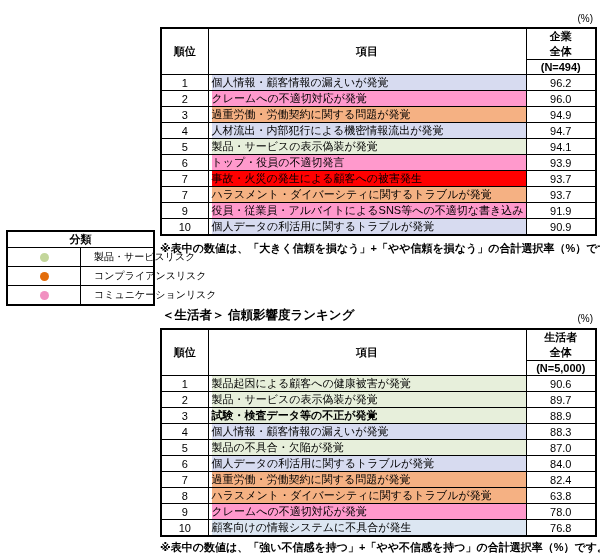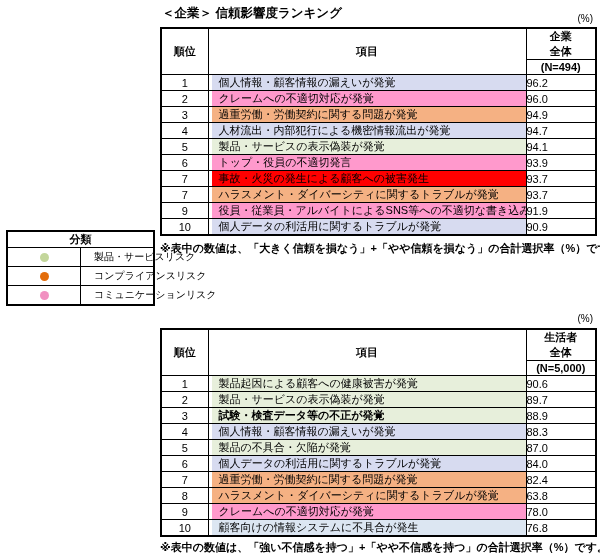--- a/index.html
+++ b/index.html
@@ -51,26 +51,27 @@
     text-align: center;
     vertical-align: middle;
     background: #fff;
   }
   .rank-table td.item { padding: 0; background: #fff; vertical-align: middle; }
   .rank-table td.item .band {
     margin-left: 3px;
     height: 15px;
     display: flex;
     align-items: center;
-    padding-left: 7px;
+    padding-left: 0;
     font-size: 11px;
     white-space: nowrap;
   }
   .rank-table td.val {
     font-size: 11px;
+    text-align: center;
     vertical-align: middle;
     background: #fff;
   }
   .note {
     position: absolute;
     left: 160px;
     width: 435px;
     text-align: center;
     font-size: 11px;
     font-weight: bold;
@@ -107,21 +108,20 @@
     height: 9px;
     border-radius: 50%;
     vertical-align: middle;
   }
 </style>
 </head>
 <body>
 
 <div class="page">
 
-  <div class="sec-title" style="top:5px;">＜企業＞ 信頼影響度ランキング</div>
   <div class="pct" style="top:13px;">(%)</div>
 
   <table class="rank-table" style="top:27px;">
     <colgroup>
       <col style="width:47px">
         <col style="width:318px">
         <col style="width:70px">
     </colgroup>
     <thead>
       <tr class="h1">
@@ -224,20 +224,21 @@
           <td class="dotcell"><span class="dot" style="background: rgb(227, 108, 10);"></span></td>
           <td class="legendlabel">コンプライアンスリスク</td>
         </tr>
         <tr>
           <td class="dotcell"><span class="dot" style="background: rgb(241, 145, 193);"></span></td>
           <td class="legendlabel">コミュニケーションリスク</td>
         </tr>
       </tbody>
   </table>
 
+  <div class="sec-title" style="top:307px;">＜生活者＞ 信頼影響度ランキング</div>
   <div class="pct" style="top:313px;">(%)</div>
 
   <table class="rank-table" style="top:328px;">
     <colgroup>
       <col style="width:47px">
         <col style="width:318px">
         <col style="width:70px">
     </colgroup>
     <thead>
       <tr class="h1">

